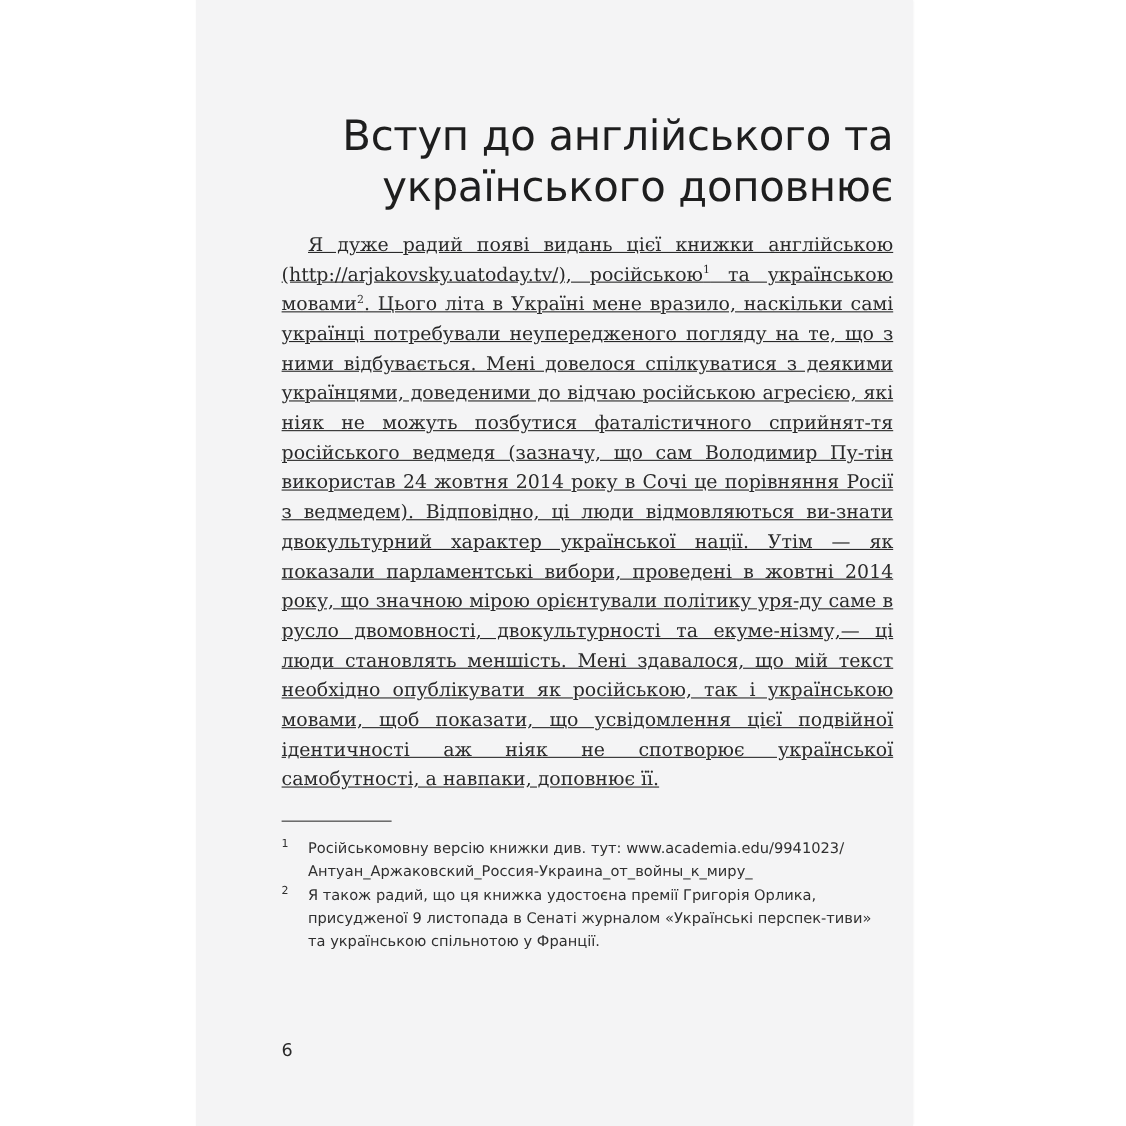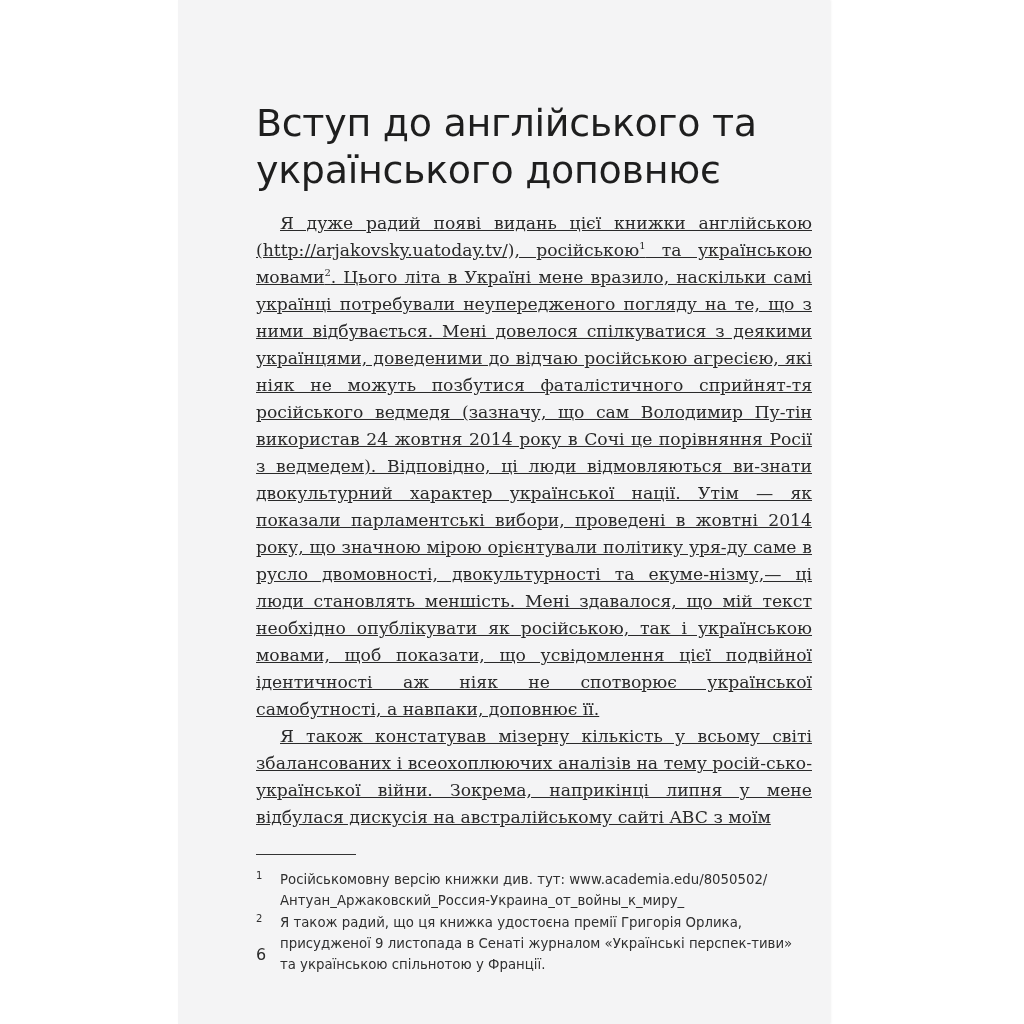--- a/index.html
+++ b/index.html
@@ -21,21 +21,21 @@
     .content {
       position: absolute;
       left: 256px; top: 100px;
       width: 556px;
     }
     .title {
       font-family: "DejaVu Sans", "Liberation Sans", sans-serif;
       font-weight: normal;
       font-size: 38px;
       line-height: 47px;
-      text-align: left;
+      text-align: right;
       color: #1e1e1e;
       margin: 0 0 16px 0;
       letter-spacing: -0.3px;
     }
     .body-text p {
       margin: 0;
       font-size: 17.2px;
       line-height: 27px;
       text-align: justify;
       text-indent: 24px;
@@ -72,29 +72,28 @@
 <div class="page"></div>
 
 <div class="content">
   <h1 class="title">
     <span>Вступ до англійського та</span><br>
     <span>українського доповнює</span><br>
   </h1>
 
   <div class="body-text">
     <p><span>Я дуже радий появі видань цієї книжки англійською (http://arjakovsky.uatoday.tv/), російською</span><sup>1</sup><span> та українською мовами</span><sup>2</sup><span>. Цього літа в Україні мене вразило, наскільки самі українці потребували неупередженого погляду на те, що з ними відбувається. Мені довелося спілкуватися з деякими українцями, доведеними до відчаю російською агресією, які ніяк не можуть позбутися фаталістичного сприйнят-тя російського ведмедя (зазначу, що сам Володимир Пу-тін використав 24 жовтня 2014 року в Сочі це порівняння Росії з ведмедем). Відповідно, ці люди відмовляються ви-знати двокультурний характер української нації. Утім — як показали парламентські вибори, проведені в жовтні 2014 року, що значною мірою орієнтували політику уря-ду саме в русло двомовності, двокультурності та екуме-нізму,— ці люди становлять меншість. Мені здавалося, що мій текст необхідно опублікувати як російською, так і українською мовами, щоб показати, що усвідомлення цієї подвійної ідентичності аж ніяк не спотворює української самобутності, а навпаки, доповнює її.</span></p>
-    <p>Я також констатував мізерну кількість у всьому світі збалансованих і всеохоплюючих аналізів на тему росій-сько-української війни. Зокрема, наприкінці липня у мене відбулася дискусія на австралійському сайті ABC з моїм</p>
   </div>
 
   <div class="fn-rule"></div>
 
   <div class="footnotes">
     <div class="fn">
       <span class="fn-num">1</span>
-      <span class="fn-text">Російськомовну версію книжки див. тут: www.academia.edu/8050502/ Антуан_Аржаковский_Россия-Украина_от_войны_к_миру_</span>
+      <span class="fn-text">Російськомовну версію книжки див. тут: www.academia.edu/9941023/ Антуан_Аржаковский_Россия-Украина_от_войны_к_миру_</span>
     </div>
     <div class="fn">
       <span class="fn-num">2</span>
       <span class="fn-text">Я також радий, що ця книжка удостоєна премії Григорія Орлика, присудженої 9 листопада в Сенаті журналом «Українські перспек-тиви» та українською спільнотою у Франції.</span>
     </div>
   </div>
 </div>
 
 <div class="page-num">6</div>
 

